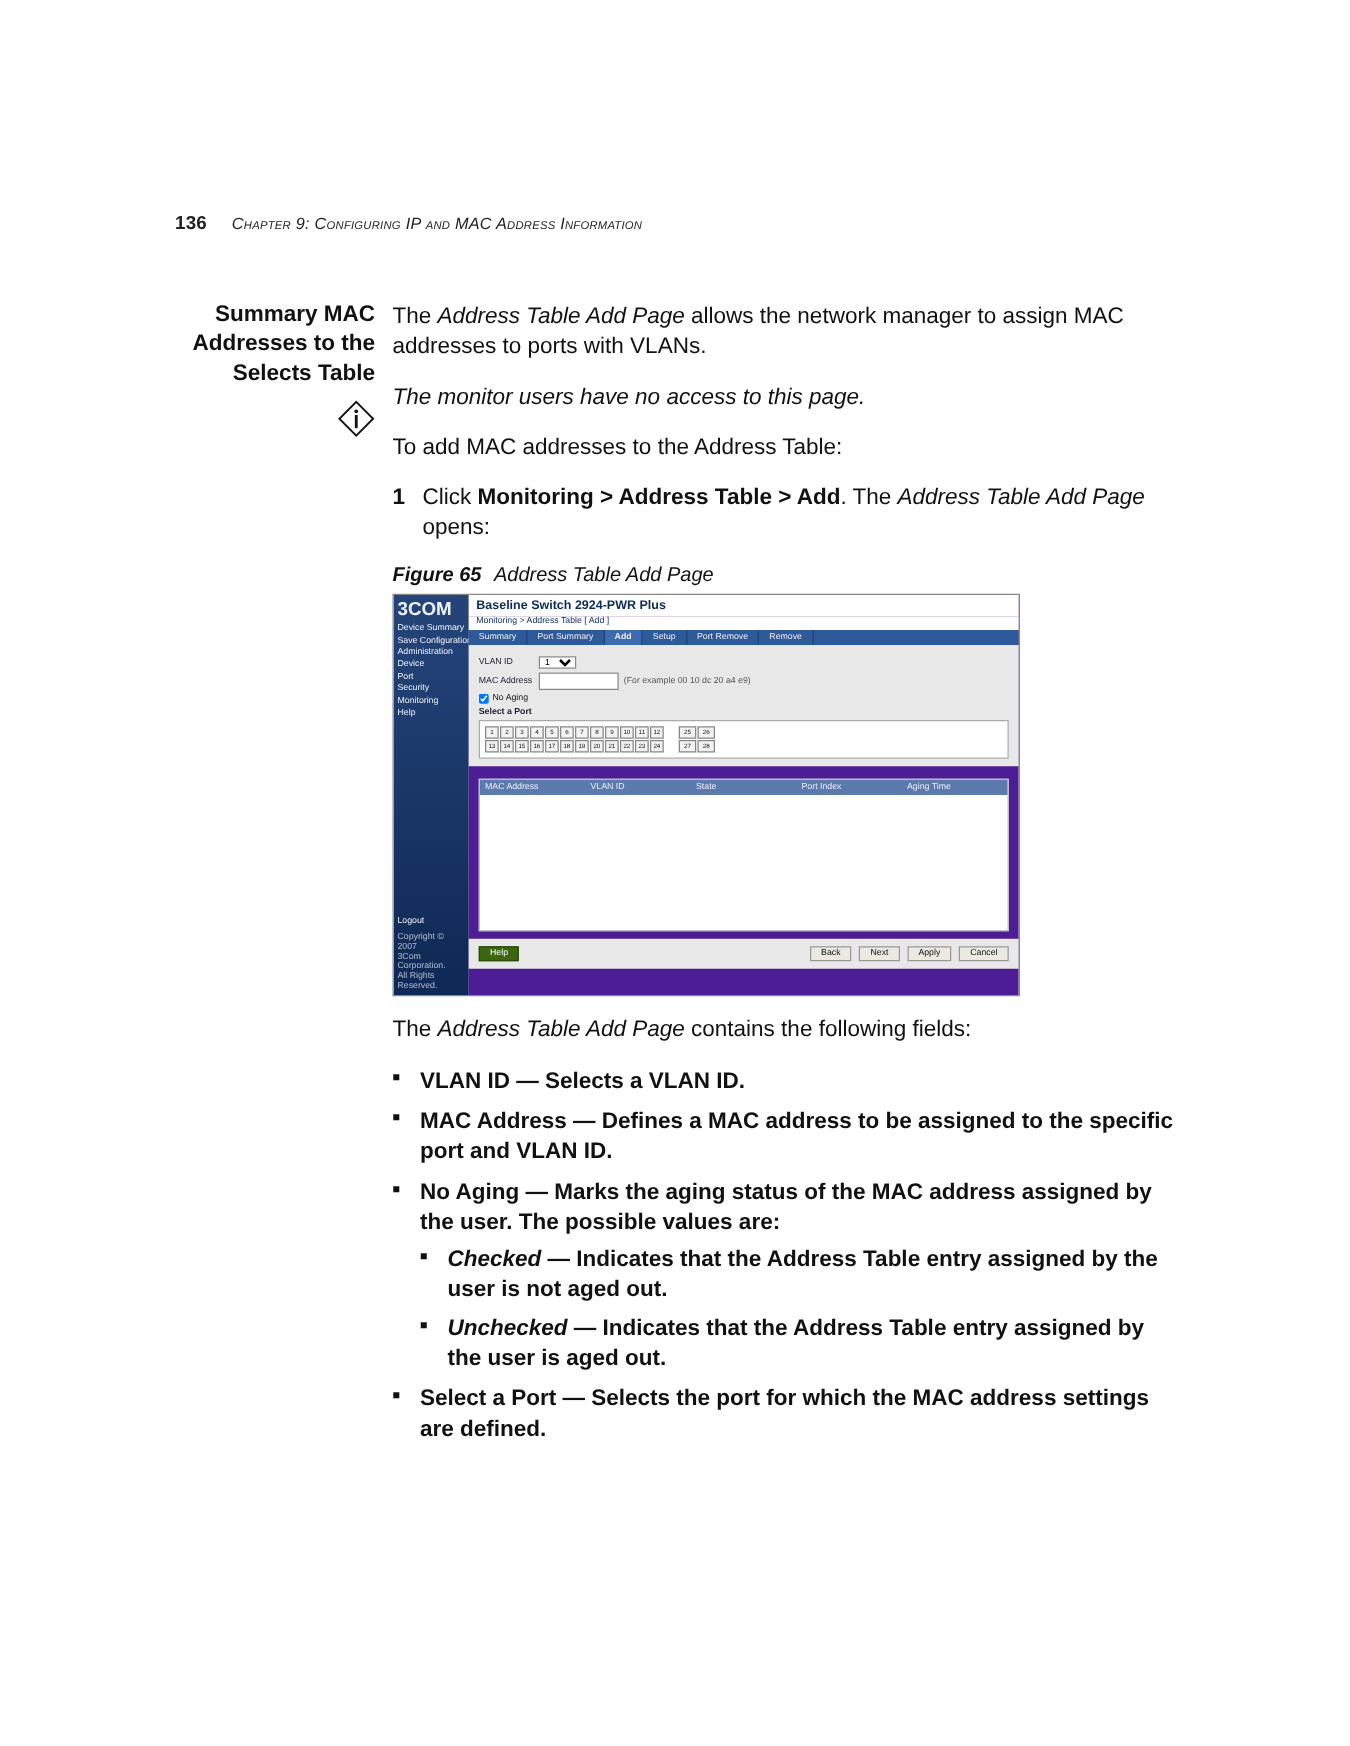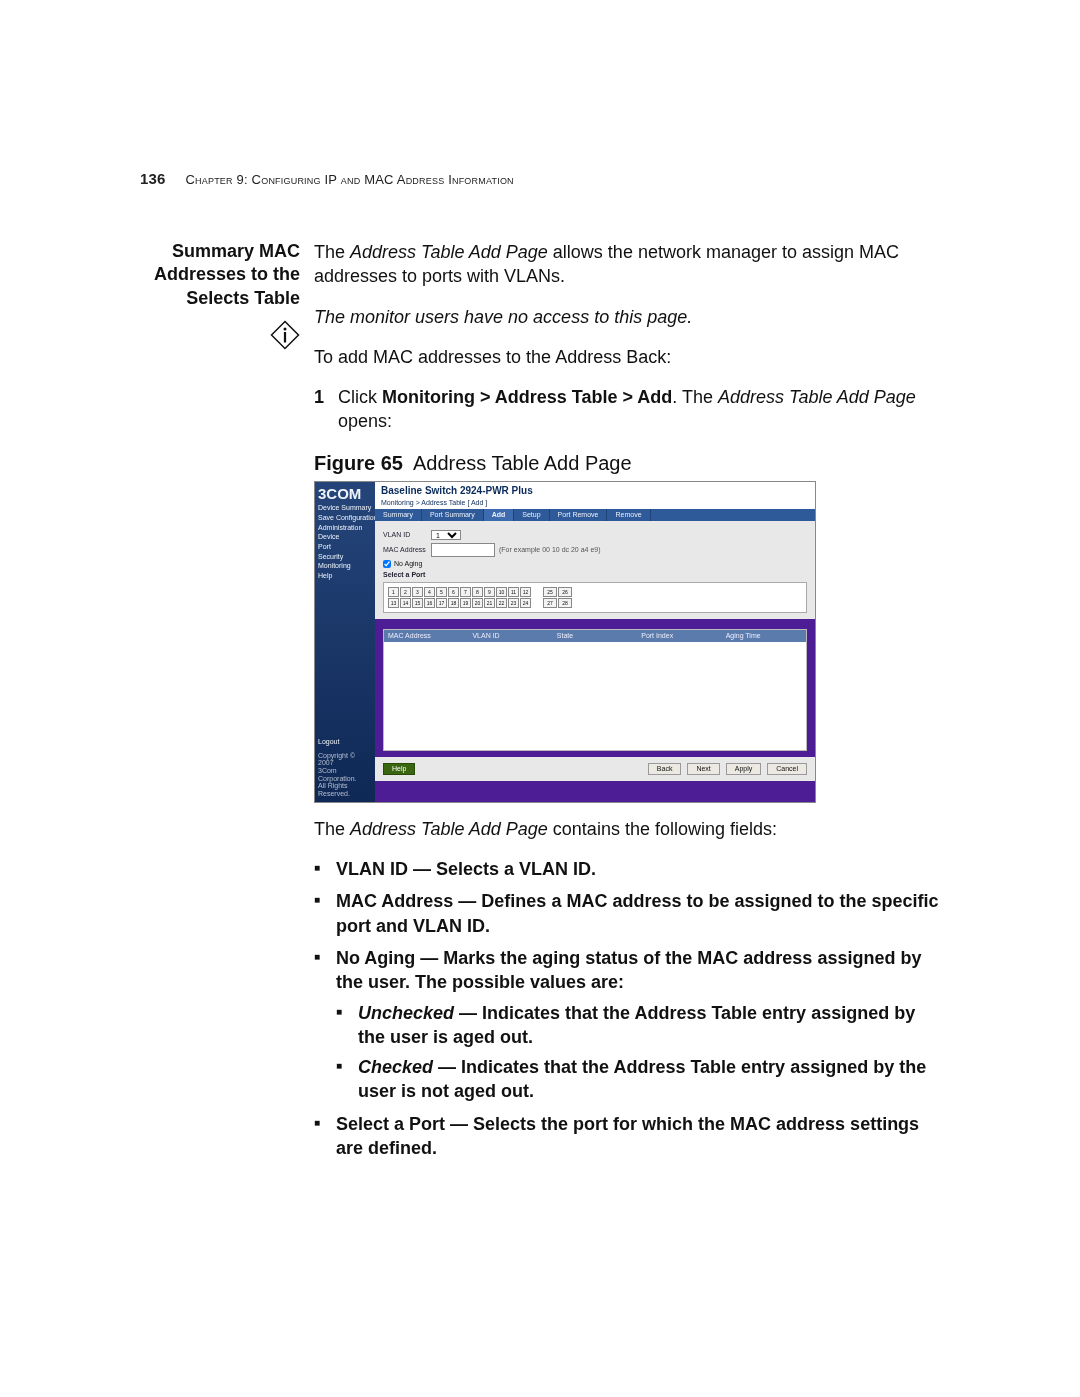--- a/index.html
+++ b/index.html
@@ -1,31 +1,31 @@
 <!DOCTYPE html>
 <html><head>
 <meta charset="utf-8">
 <style>
   html,body{margin:0;padding:0;background:#fff;font-family:"Helvetica Neue",Arial,sans-serif;color:#111;}
   .page{width:1080px;height:1397px;position:relative;box-sizing:border-box;padding:170px 140px 0 140px;}
   .running-head{position:absolute;top:170px;left:140px;font-size:13px;letter-spacing:.2px;color:#222;}
   .running-head .pg{font-weight:700;margin-right:16px;font-size:15px;}
-  .running-head .smallcaps{font-variant:small-caps;}
+  .running-head .smallcaps{font-variant:small-caps;font-style:italic;}
   .content-row{display:flex;margin-top:70px;}
   .margin-col{width:160px;flex:0 0 160px;text-align:right;padding-right:14px;}
   .margin-col h2{font-size:18px;font-weight:700;margin:0;line-height:1.3;}
   .info-icon{margin-top:10px;display:inline-block;}
   .info-icon svg{width:30px;height:30px;}
   .body-col{flex:1;font-size:18px;line-height:1.35;}
   .body-col p{margin:0 0 16px 0;}
   .body-col p.italic{font-style:italic;}
   .step{display:flex;margin:0 0 16px 0;}
   .step .num{font-weight:700;width:24px;flex:0 0 24px;}
   .step .txt{flex:1;}
-  .fig-caption{font-size:20px;margin:6px 0 4px 0;}
+  .fig-caption{font-size:16px;margin:6px 0 4px 0;font-style:italic;}
   .fig-caption b{font-weight:700;margin-right:10px;}
   
   .figure{width:500px;height:320px;border:1px solid #888;display:flex;font-size:7px;line-height:1.1;overflow:hidden;}
   .fig-side{width:60px;background:linear-gradient(#25457a,#0f2855);color:#eef3fa;display:flex;flex-direction:column;justify-content:space-between;padding:4px 3px;box-sizing:border-box;}
   .fig-side .brand{font-weight:700;font-size:15px;}
   .fig-side .nav div{margin:2px 0;white-space:nowrap;}
   .fig-side .logout{font-size:7px;}
   .fig-main{flex:1;display:flex;flex-direction:column;background:#4c1d95;}
   .fig-title{background:#fff;color:#0a2a5a;font-weight:700;font-size:10px;padding:3px 6px;}
   .fig-bc{background:#fff;color:#0a2a5a;font-size:7px;padding:0 6px 3px;}
@@ -82,21 +82,21 @@
             <rect x="18.5" y="16" width="3" height="14" fill="#111"></rect>
           </svg>
       </span>
     </div>
 
     <div class="body-col">
       <p>
         <span>The </span><i>Address Table Add Page</i><span> allows the network manager to assign MAC addresses to ports with VLANs.</span>
       </p>
       <p class="italic">The monitor users have no access to this page.</p>
-      <p>To add MAC addresses to the Address Back:</p>
+      <p>To add MAC addresses to the Address Table:</p>
       <div class="step">
         <span class="num">1</span>
         <span class="txt">
           <span>Click </span><b>Monitoring &gt; Address Table &gt; Add</b><span>. The </span><i>Address Table Add Page</i><span> opens:</span>
         </span>
       </div>
 
       <div class="fig-caption">
         <b>Figure 65</b><span>Address Table Add Page</span>
       </div>
@@ -209,22 +209,22 @@
 
       <p style="margin-top:14px;">
         <span>The </span><i>Address Table Add Page</i><span> contains the following fields:</span>
       </p>
 
       <ul class="bul">
         <li><b>VLAN ID</b><span> — Selects a VLAN ID.</span></li>
         <li><b>MAC Address</b><span> — Defines a MAC address to be assigned to the specific port and VLAN ID.</span></li>
         <li><b>No Aging</b><span> — Marks the aging status of the MAC address assigned by the user. The possible values are:</span>
           <ul class="sub">
+            <li><i>Checked</i><span> — Indicates that the Address Table entry assigned by the user is not aged out.</span></li>
             <li><i>Unchecked</i><span> — Indicates that the Address Table entry assigned by the user is aged out.</span></li>
-            <li><i>Checked</i><span> — Indicates that the Address Table entry assigned by the user is not aged out.</span></li>
           </ul>
         </li>
         <li><b>Select a Port</b><span> — Selects the port for which the MAC address settings are defined.</span></li>
       </ul>
 
     </div>
   </div>
 </div>
 
 </body></html>

